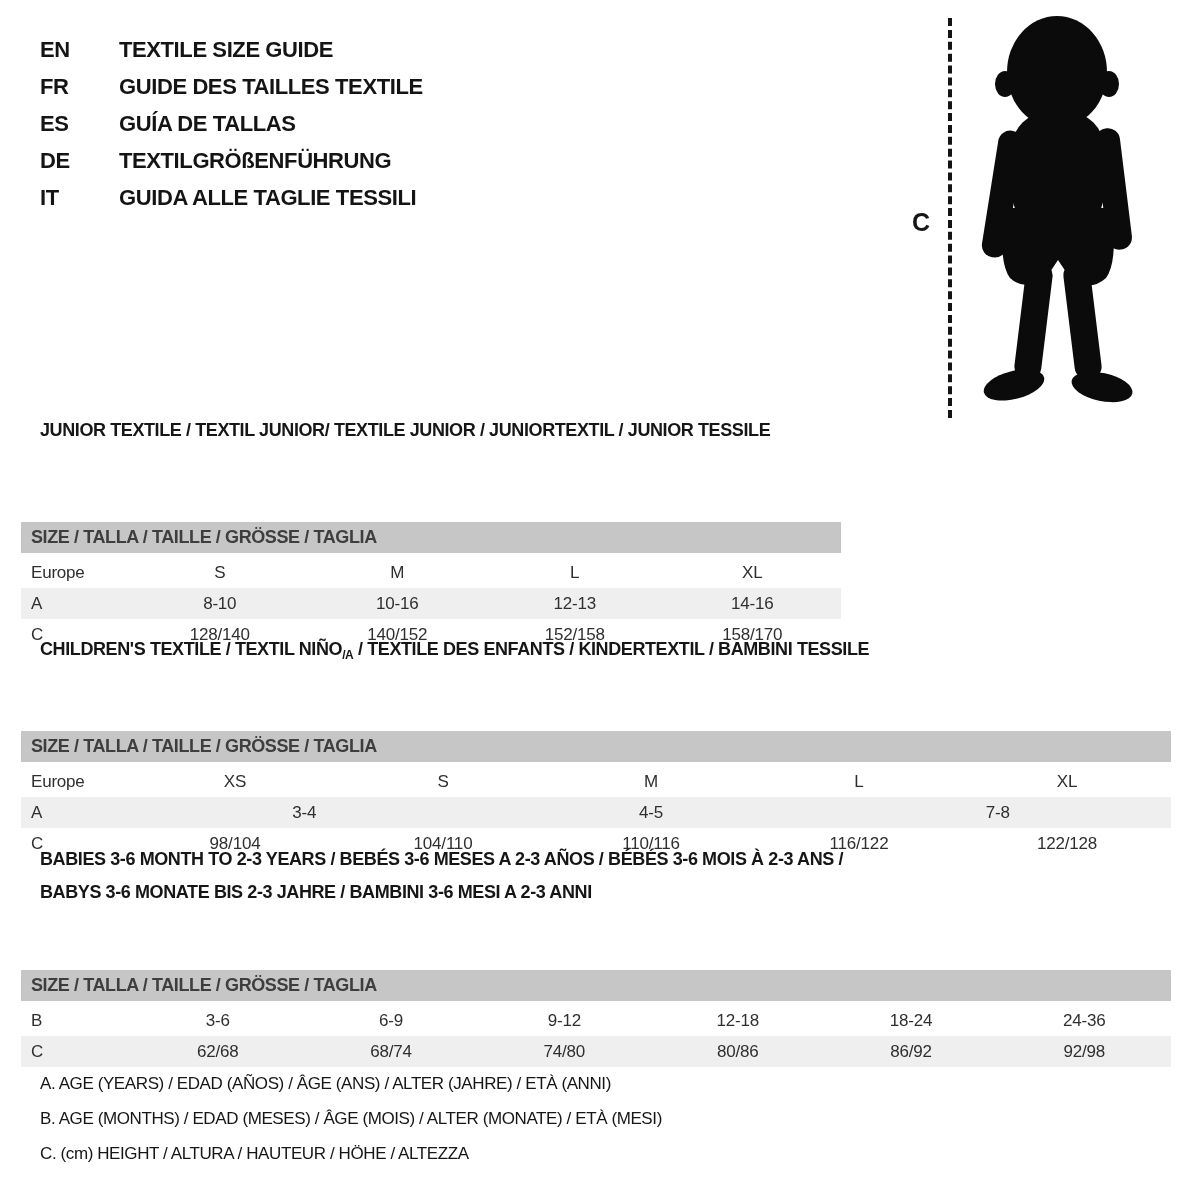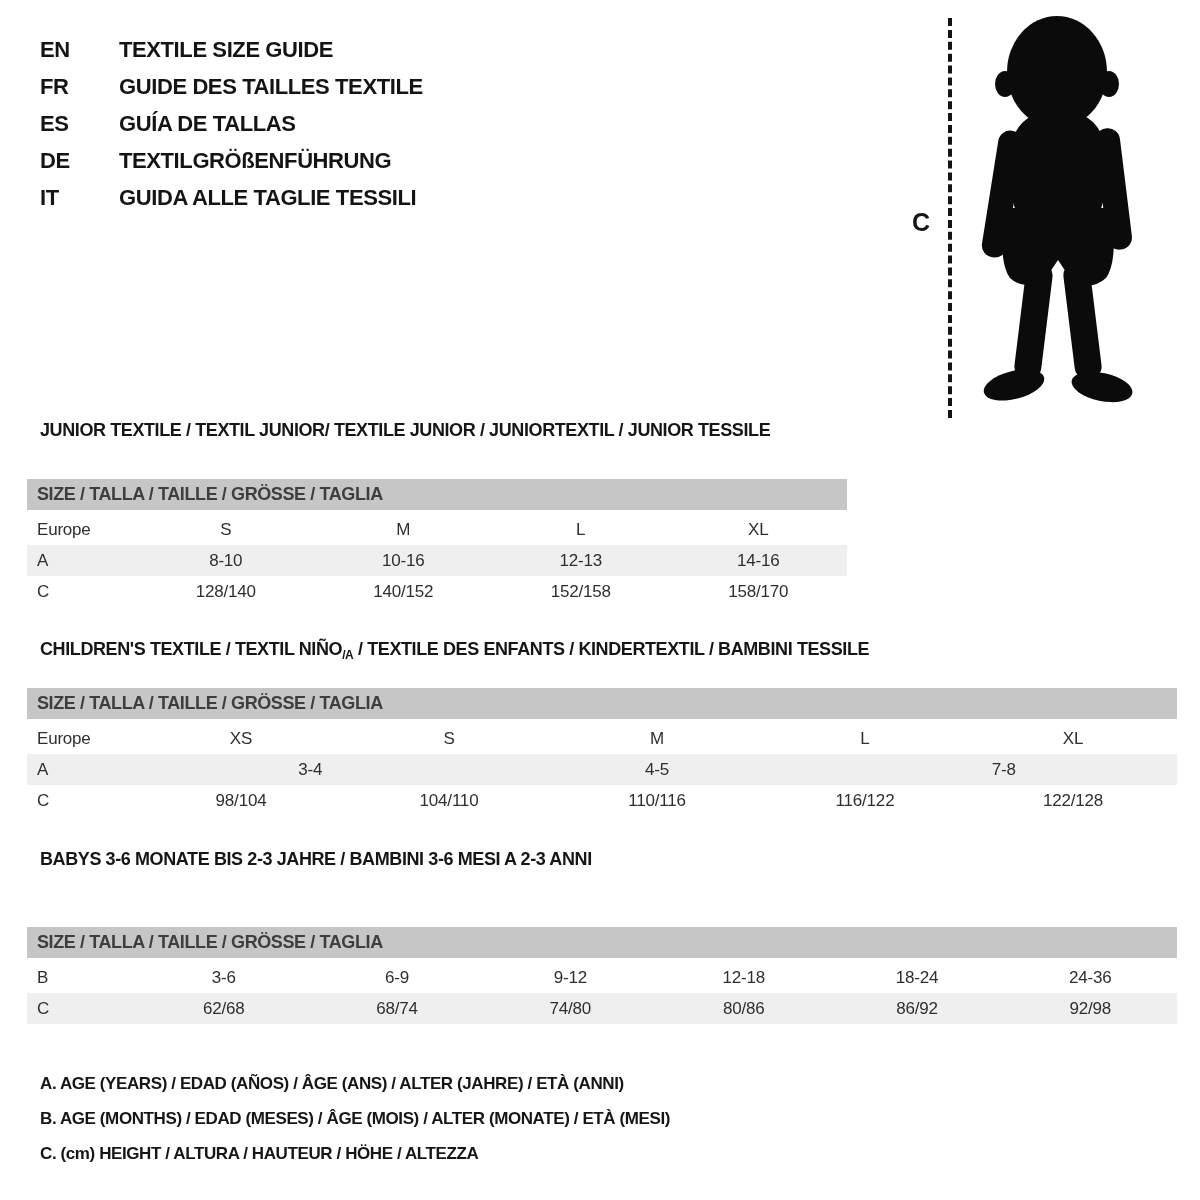--- a/index.html
+++ b/index.html
@@ -16,32 +16,32 @@
   .dash-line{position:absolute;left:48px;top:10px;height:400px;width:0;border-left:4px dashed #141414;}
   .figure-c{position:absolute;left:12px;top:200px;font-size:25px;font-weight:700;letter-spacing:-0.4px;}
   .figure svg{position:absolute;left:64px;top:2px;}
   
   .section-title{position:absolute;left:40px;font-weight:700;font-size:18px;letter-spacing:-0.4px;color:#161616;white-space:nowrap;}
   .s-junior{top:420px;}
   .s-children{top:639px;}
   .s-babies{top:843px;line-height:33px;}
   .subs{font-size:12px;vertical-align:-4px;letter-spacing:-0.4px;}
   
-  .table{position:absolute;left:27px;}
+  .table{position:absolute;left:21px;margin-top:43px;}
   .t-junior{top:479px;width:820px;}
   .t-children{top:688px;width:1150px;}
   .t-babies{top:927px;width:1150px;}
   .sizebar{height:31px;line-height:31px;background:#c6c6c6;color:#3e3e3e;font-weight:700;font-size:18px;
     padding-left:10px;letter-spacing:-0.4px;margin-bottom:4px;box-sizing:border-box;white-space:nowrap;}
   .trow{display:flex;height:31px;line-height:31px;font-size:17px;color:#2f2f2f;letter-spacing:-0.2px;}
   .trow.shaded{background:#efefef;}
   .tlabel{width:110px;padding-left:10px;box-sizing:border-box;}
   .tcell{flex:1;text-align:center;}
   
-  .footnotes{position:absolute;left:40px;top:1066px;font-weight:700;font-size:17px;letter-spacing:-0.4px;color:#161616;}
+  .footnotes{position:absolute;left:40px;top:1066px;font-weight:400;font-size:17px;letter-spacing:-0.4px;color:#161616;}
   .footnote{height:35px;line-height:35px;white-space:nowrap;}
 </style>
 </head>
 <body>
 
 <div class="langs">
   <div class="lang-row">
     <span class="lang-code">EN</span>
     <span class="lang-title">TEXTILE SIZE GUIDE</span>
   </div>
@@ -132,20 +132,21 @@
     <span class="tlabel">C</span>
     <span class="tcell">98/104</span>
     <span class="tcell">104/110</span>
     <span class="tcell">110/116</span>
     <span class="tcell">116/122</span>
     <span class="tcell">122/128</span>
   </div>
 </div>
 
 <div class="section-title s-babies">
+  <div>BABIES 3-6 MONTH TO 2-3 YEARS / BEBÉS 3-6 MESES A 2-3 AÑOS / BÉBÉS 3-6 MOIS À 2-3 ANS /</div>
   <div>BABYS 3-6 MONATE BIS 2-3 JAHRE / BAMBINI 3-6 MESI A 2-3 ANNI</div>
 </div>
 <div class="table t-babies">
   <div class="sizebar">SIZE / TALLA / TAILLE / GRÖSSE / TAGLIA</div>
   <div class="trow">
     <span class="tlabel">B</span>
     <span class="tcell">3-6</span>
     <span class="tcell">6-9</span>
     <span class="tcell">9-12</span>
     <span class="tcell">12-18</span>

